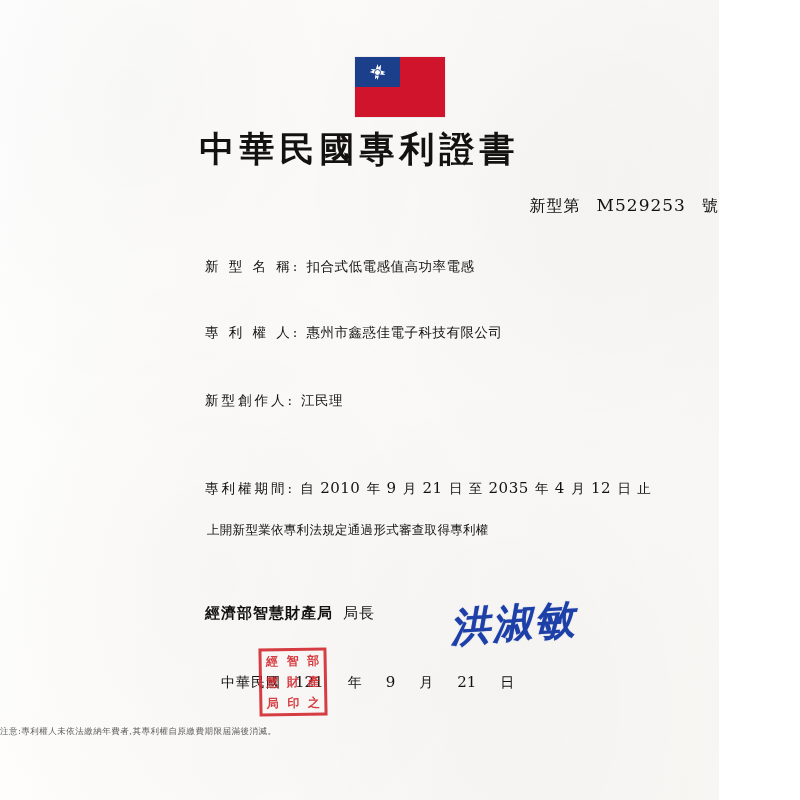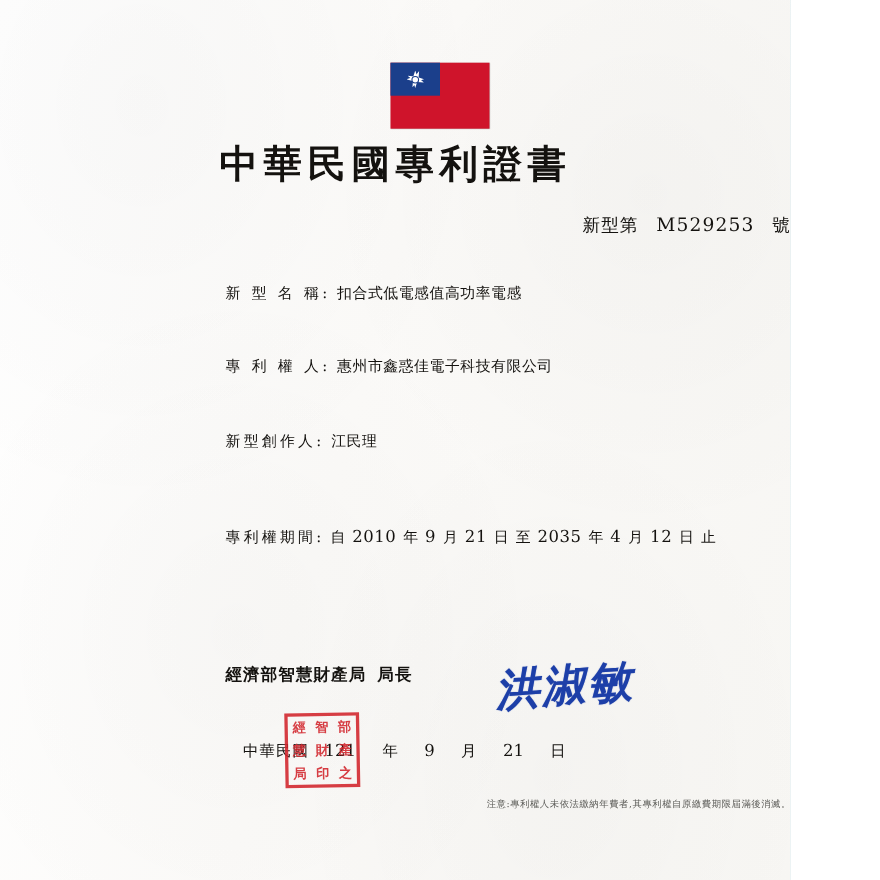--- a/index.html
+++ b/index.html
@@ -192,21 +192,21 @@
     left: 205px;
     top: 604px;
     font-size: 15px;
     font-family: "DejaVu Serif", "Liberation Serif", serif;
     font-weight: bold;
     letter-spacing: 1px;
     color: #14120f;
   }
   .signer .role {
     margin-left: 10px;
-    font-weight: bold;
+    font-weight: normal;
     text-align: center;
   }
   .signature {
     position: absolute;
     left: 450px;
     top: 596px;
     font-family: "DejaVu Serif", "Liberation Serif", serif;
     font-size: 40px;
     color: #1d3fa8;
     font-style: italic;
@@ -255,21 +255,21 @@
     align-items: center;
     justify-content: center;
   }
 
   
   .footer-note {
     position: absolute;
     left: 0;
     right: 0;
     top: 726px;
-    text-align: right;
+    text-align: left;
     font-size: 8.5px;
     color: #5b5b57;
     font-family: "DejaVu Serif", "Liberation Serif", serif;
     letter-spacing: 0.5px;
   }
 </style>
 </head>
 <body>
 
 <div class="page">
@@ -322,20 +322,21 @@
       <span class="seg big">2035</span>
       <span class="seg">年</span>
       <span class="seg big">4</span>
       <span class="seg">月</span>
       <span class="seg big">12</span>
       <span class="seg">日</span>
       <span class="seg">止</span>
     </div>
 
     <div class="notes">
+      <div>上開新型業依專利法規定通過形式審查取得專利權</div>
     </div>
 
     <div class="signer">
       <span>經濟部智慧財產局</span><span class="role">局長</span>
     </div>
     <div class="signature">洪淑敏</div>
 
     <div class="date-line">
       <span class="era">中華民國</span><span class="n">121</span><span class="u">年</span><span class="n">9</span><span class="u">月</span><span class="n">21</span><span class="u">日</span>
     </div>

